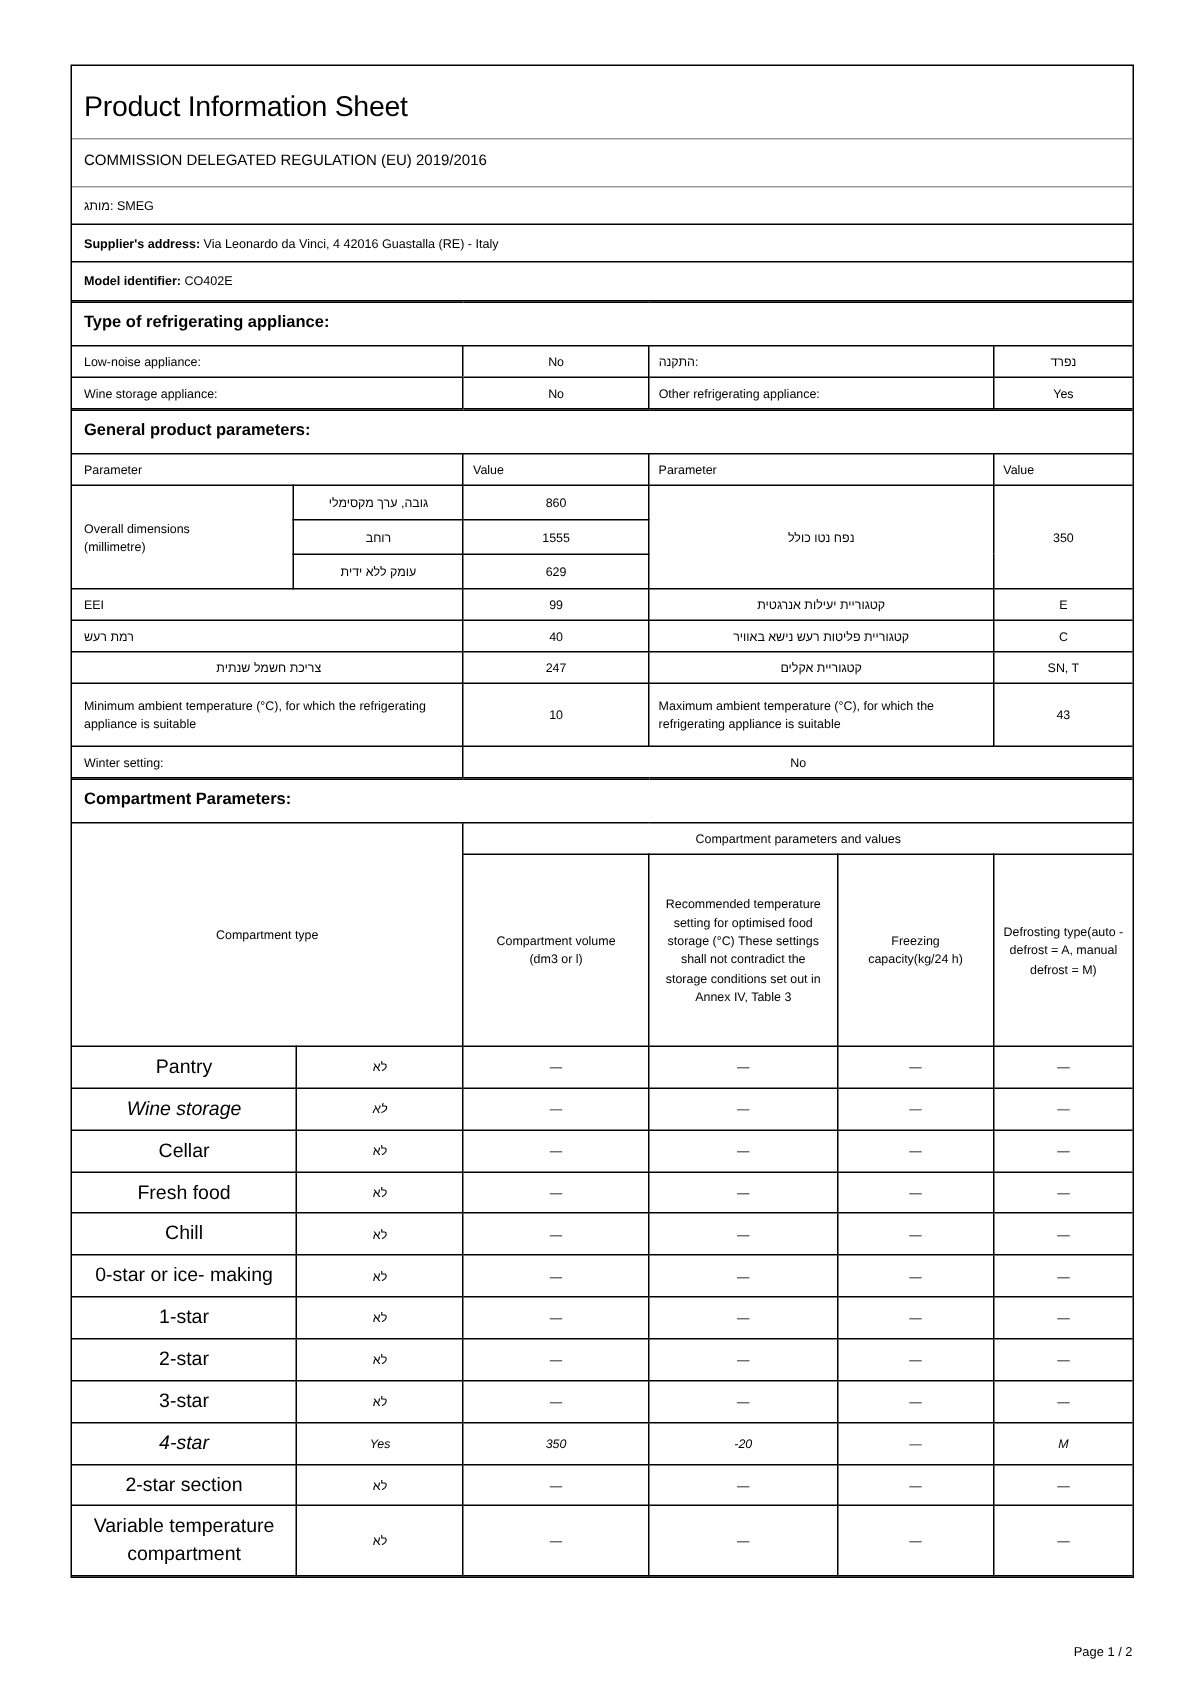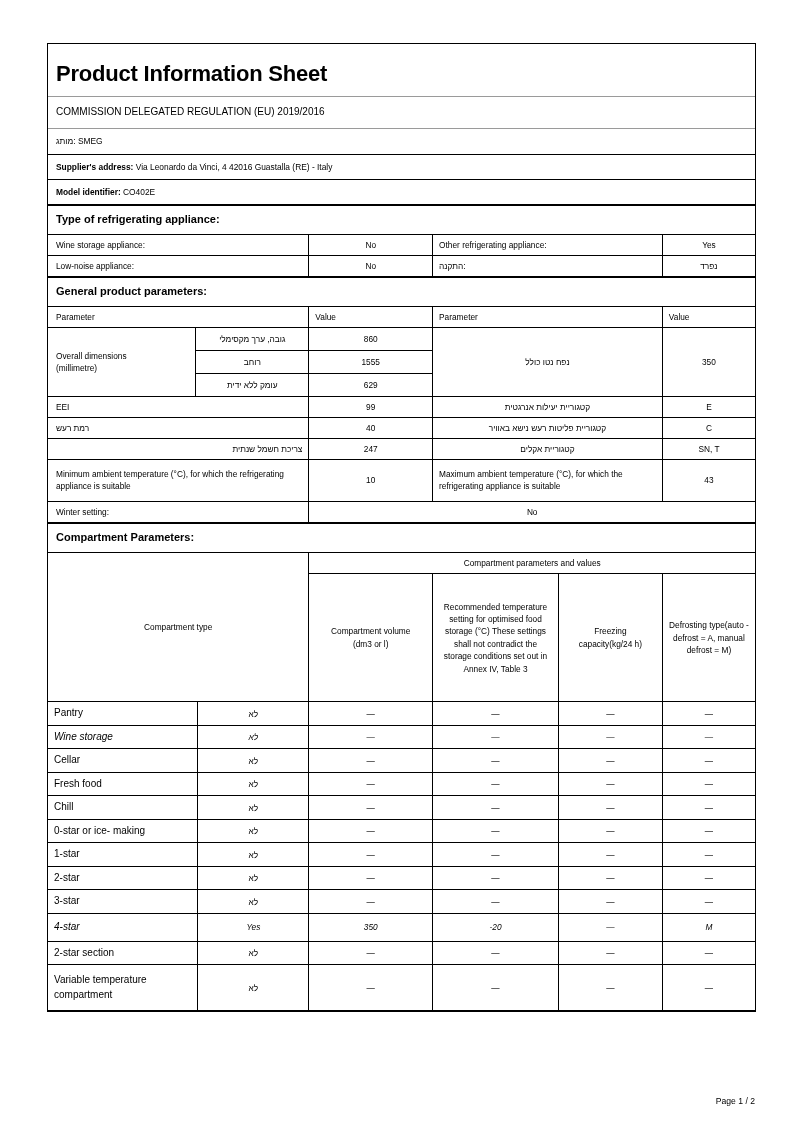--- a/index.html
+++ b/index.html
@@ -44,22 +44,22 @@
   }
   .noborder-out { border-left: none; border-right: none; }
 
   
   .title-cell {
     border: none;
     border-bottom: 1.2px solid #9a9a9a;
     padding: 14px 8px 6px 8px;
   }
   .title-text {
-    font-size: 22px;
-    font-weight: bold;
+    font-size: 19px;
+    font-weight: normal;
     letter-spacing: -0.2px;
   }
   .reg-cell {
     border: none;
     border-bottom: 1.2px solid #9a9a9a;
     padding: 8px 8px 9px 8px;
     font-size: 10px;
   }
   .band {
     border-left: none;
@@ -83,21 +83,21 @@
     font-size: 11px;
     padding: 6px 8px;
     border-left: none;
     border-right: none;
   }
   .hdr-ctr {
     text-align: center;
     font-size: 8.3px;
     line-height: 1.5;
   }
-  .rowlbl { font-size: 10px; }
+  .rowlbl { text-align: center; font-size: 13px; }
   .tall { height: 23px; }
   .page-num {
     position: absolute;
     right: 47px;
     top: 1096px;
     font-size: 8.6px;
   }
   .dash { text-align: center; }
 </style>
 </head>
@@ -143,30 +143,30 @@
         <col style="width:36.9%">
           <col style="width:17.5%">
         <col style="width:32.5%">
           <col style="width:13.1%">
       </colgroup>
       <tbody>
         <tr>
           <td colspan="4" class="sect-head">Type of refrigerating appliance:</td>
         </tr>
         <tr>
+          <td class="noborder-out pad-l">Low-noise appliance:</td>
+          <td class="ctr">No</td>
+          <td class="heb thick-l" style="text-align:left;direction:ltr">התקנה:</td>
+          <td class="heb-ctr thick-l" style="border-right:none">נפרד</td>
+        </tr>
+        <tr>
           <td class="noborder-out pad-l">Wine storage appliance:</td>
           <td class="ctr">No</td>
           <td class="thick-l">Other refrigerating appliance:</td>
           <td class="ctr thick-l" style="border-right:none">Yes</td>
-        </tr>
-        <tr>
-          <td class="noborder-out pad-l">Low-noise appliance:</td>
-          <td class="ctr">No</td>
-          <td class="heb thick-l" style="text-align:left;direction:ltr">התקנה:</td>
-          <td class="heb-ctr thick-l" style="border-right:none">נפרד</td>
         </tr>
       </tbody>
     </table>
 
     <table>
       <colgroup>
         <col style="width:20.9%">
           <col style="width:16.0%">
           <col style="width:17.5%">
         <col style="width:32.5%">
@@ -208,21 +208,21 @@
           <td class="heb">קטגוריית יעילות אנרגטית</td>
           <td class="ctr" style="border-right:none">E</td>
         </tr>
         <tr>
           <td colspan="2" class="heb pad-l" style="border-left:none;text-align:left">רמת רעש</td>
           <td class="ctr">40</td>
           <td class="heb">קטגוריית פליטות רעש נישא באוויר</td>
           <td class="ctr" style="border-right:none">C</td>
         </tr>
         <tr>
-          <td colspan="2" class="heb pad-l" style="border-left:none;text-align:right">צריכת חשמל שנתית</td>
+          <td colspan="2" class="heb pad-l" style="border-left:none;text-align:center">צריכת חשמל שנתית</td>
           <td class="ctr">247</td>
           <td class="heb">קטגוריית אקלים</td>
           <td class="ctr" style="border-right:none">SN, T</td>
         </tr>
 
         <tr>
           <td colspan="2" class="pad-l" style="border-left:none;height:42px">Minimum ambient temperature (°C), for which the refrigerating appliance is suitable</td>
           <td class="ctr">10</td>
           <td class="thick-l">Maximum ambient temperature (°C), for which the refrigerating appliance is suitable</td>
           <td class="ctr thick-l" style="border-right:none">43</td>

